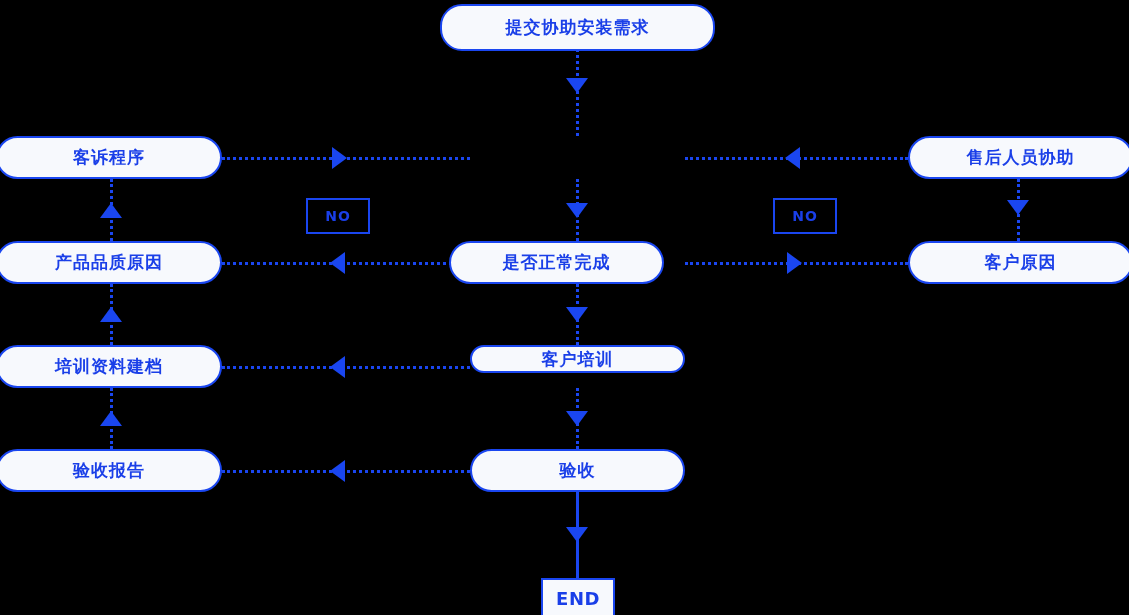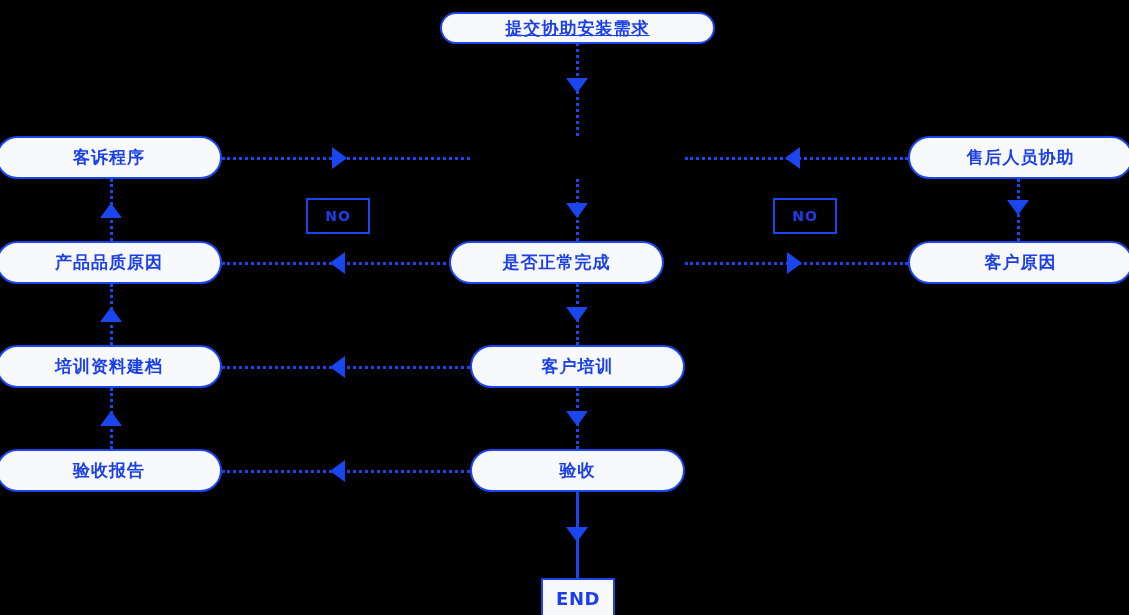--- a/index.html
+++ b/index.html
@@ -140,36 +140,36 @@
 
   <div class="ln v dotted" style="left:110px; top:388px; height:61px;"></div>
   <div class="ar up" style="left:100px; top:411px;"></div>
 
   <div class="ln v dotted" style="left:1017px; top:179px; height:62px;"></div>
   <div class="ar down" style="left:1007px; top:200px;"></div>
 
   <div class="label-no" style="left:306px; top:198px; width:64px; height:36px;">NO</div>
   <div class="label-no" style="left:773px; top:198px; width:64px; height:36px;">NO</div>
 
-  <div class="node" style="left:440px; top:12px; width:275px; height:32px;text-decoration:underline;">提交协助安装需求</div>
+  <div class="node" style="left:440px; top:4px; width:275px; height:47px;">提交协助安装需求</div>
 
   <div class="node" style="left:-4px; top:136px; width:226px; height:43px;">客诉程序</div>
 
 
   <div class="node" style="left:908px; top:136px; width:225px; height:43px;">售后人员协助</div>
 
   <div class="node" style="left:-4px; top:241px; width:226px; height:43px;">产品品质原因</div>
 
   <div class="node" style="left:449px; top:241px; width:215px; height:43px;">是否正常完成</div>
 
   <div class="node" style="left:908px; top:241px; width:225px; height:43px;">客户原因</div>
 
   <div class="node" style="left:-4px; top:345px; width:226px; height:43px;">培训资料建档</div>
 
-  <div class="node" style="left:470px; top:345px; width:215px; height:43px;">客户培训</div>
+  <div class="node" style="left:470px; top:345px; width:215px; height:28px;">客户培训</div>
 
   <div class="node" style="left:-4px; top:449px; width:226px; height:43px;">验收报告</div>
 
   <div class="node" style="left:470px; top:449px; width:215px; height:43px;">验收</div>
 
   <div class="node endbox" style="left:541px; top:578px; width:74px; height:40px;">END</div>
 
 </div>
 
 </body></html>

